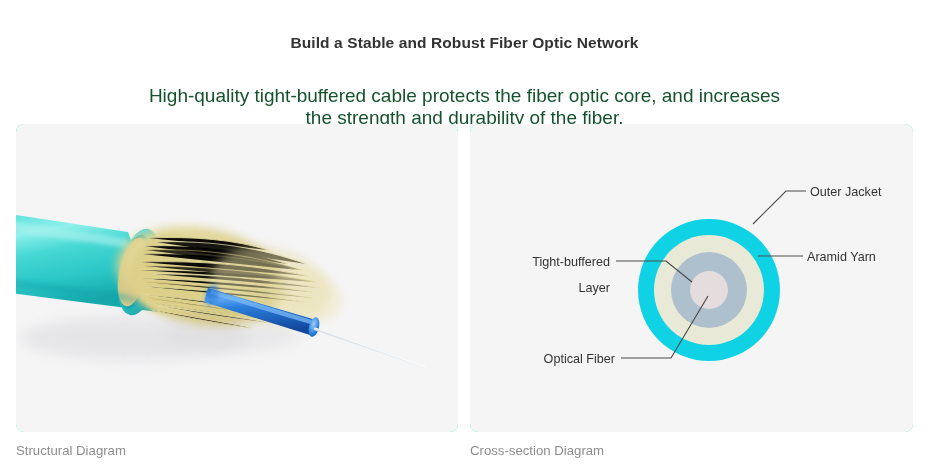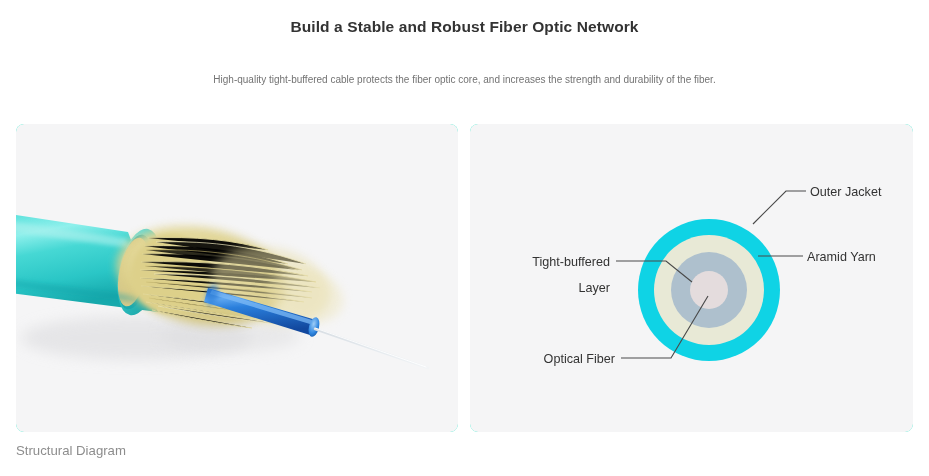--- a/index.html
+++ b/index.html
@@ -7,28 +7,28 @@
     margin: 0; padding: 0;
     width: 929px; height: 476px;
     background: #ffffff;
     font-family: "Liberation Sans", sans-serif;
     overflow: hidden;
   }
   .page { position: relative; width: 929px; height: 476px; background: #ffffff; }
 
   .header { position: absolute; top: 0; left: 0; width: 929px; text-align: center; }
   .title {
-    margin: 0; padding-top: 18px;
+    margin: 16px; padding-top: 18px;
     font-size: 15.5px; font-weight: bold; color: #333333;
     letter-spacing: 0.1px;
   }
   .subtitle {
     margin: 16px auto; padding-top: 17px;
     width: 640px;
-    font-size: 10px; color: #737373; line-height: 22px;
+    font-size: 19px; color: #14532d; line-height: 22px;
     font-weight: normal;
   }
 
   .panels { position: absolute; top: 124px; left: 16px; width: 897px; height: 308px; }
   .panel {
     position: absolute; top: 0; height: 308px;
     background: #5eead4; border-radius: 8px; overflow: hidden;
   }
   .panel-left  { left: 0px;   width: 442px; }
   .panel-right { left: 454px; width: 443px; }
@@ -199,15 +199,16 @@
           <text class="lbl lbl-left" x="140" y="168">Layer</text>
           <text class="lbl lbl-left" x="145" y="239">Optical Fiber</text>
         </svg>
       </div>
     </div>
 
   </div>
 
   <div class="captions">
     <div class="caption caption-left">Structural Diagram</div>
+    <div class="caption caption-right">Cross-section Diagram</div>
   </div>
 
 </div>
 
 </body></html>

